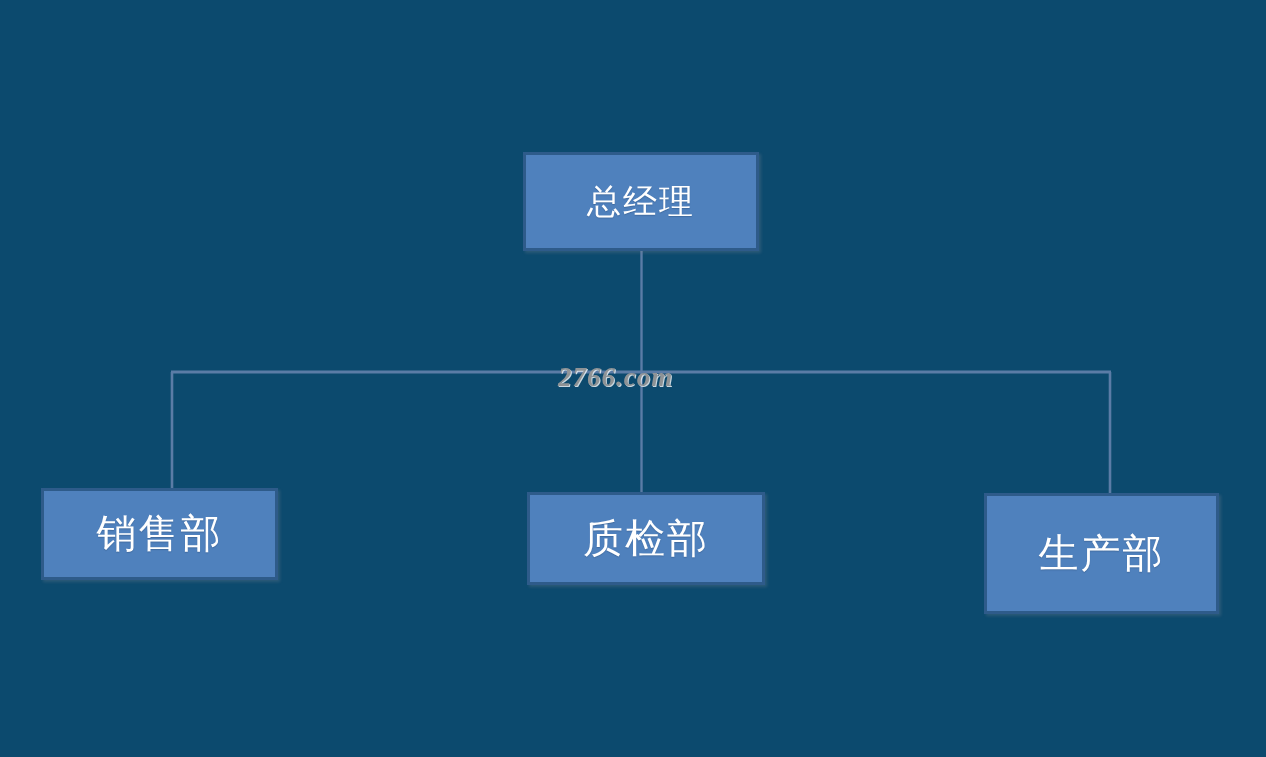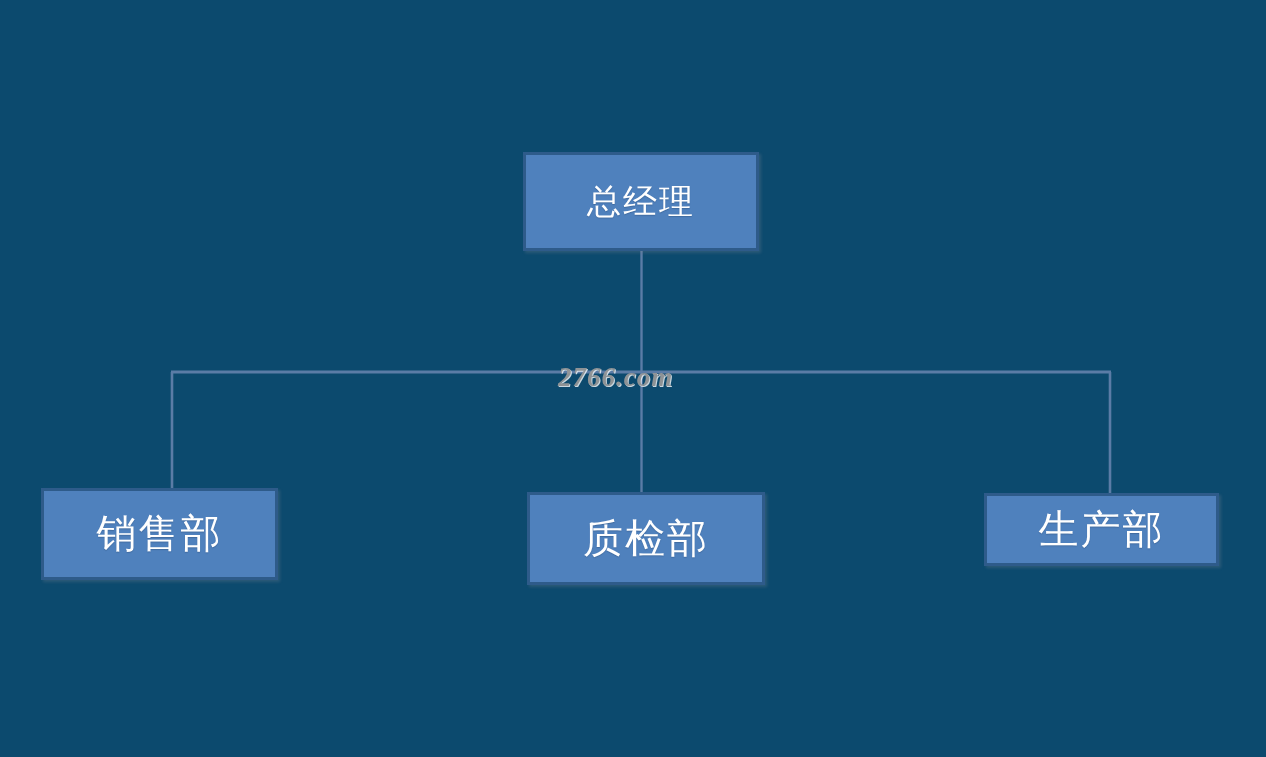--- a/index.html
+++ b/index.html
@@ -74,21 +74,21 @@
     width: 238px;
     height: 93px;
   }
   #node-qc .node-label {
     font-size: 40px;
   }
   #node-production {
     left: 984px;
     top: 493px;
     width: 235px;
-    height: 73px;
+    height: 121px;
   }
   #node-production .node-label {
     font-size: 40px;
   }
   
   #watermark {
     position: absolute;
     left: 558px;
     top: 362px;
     font-family: "Liberation Serif", "DejaVu Serif", serif;

